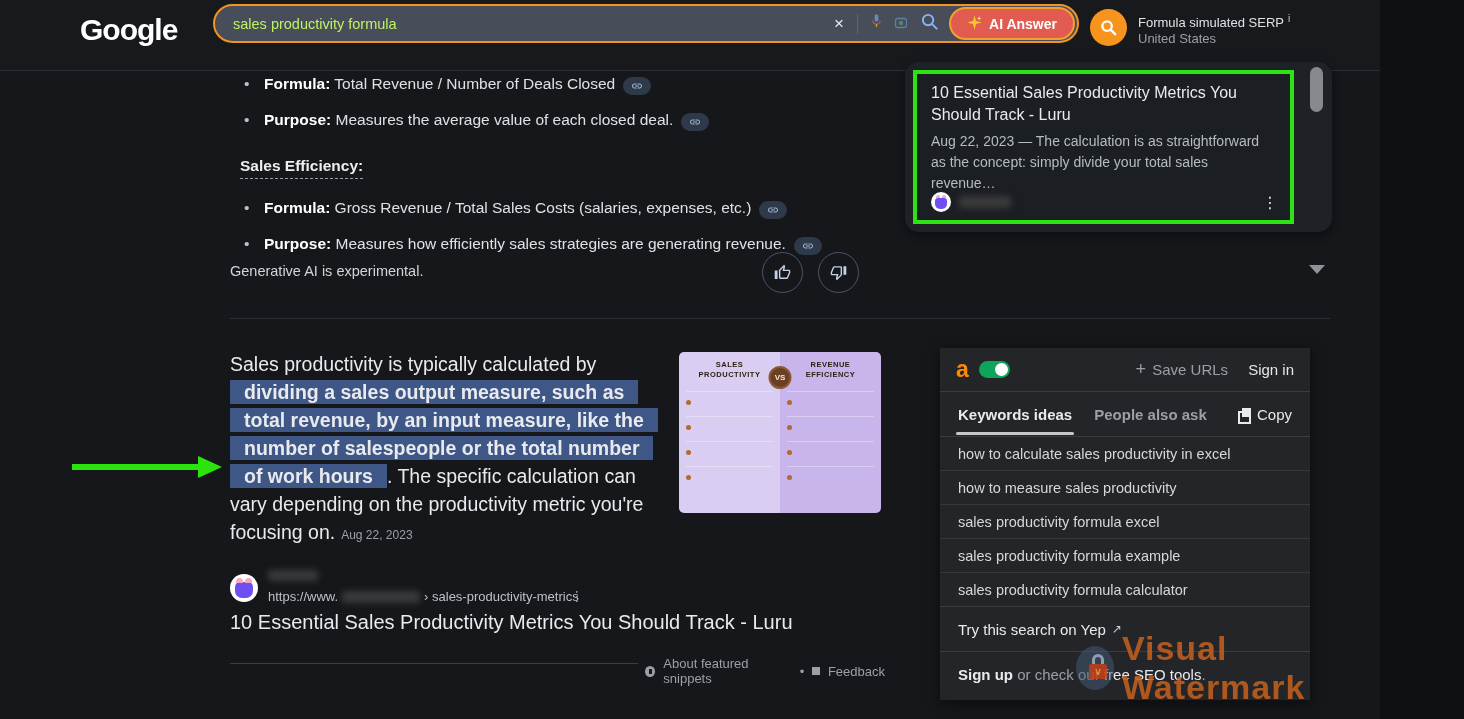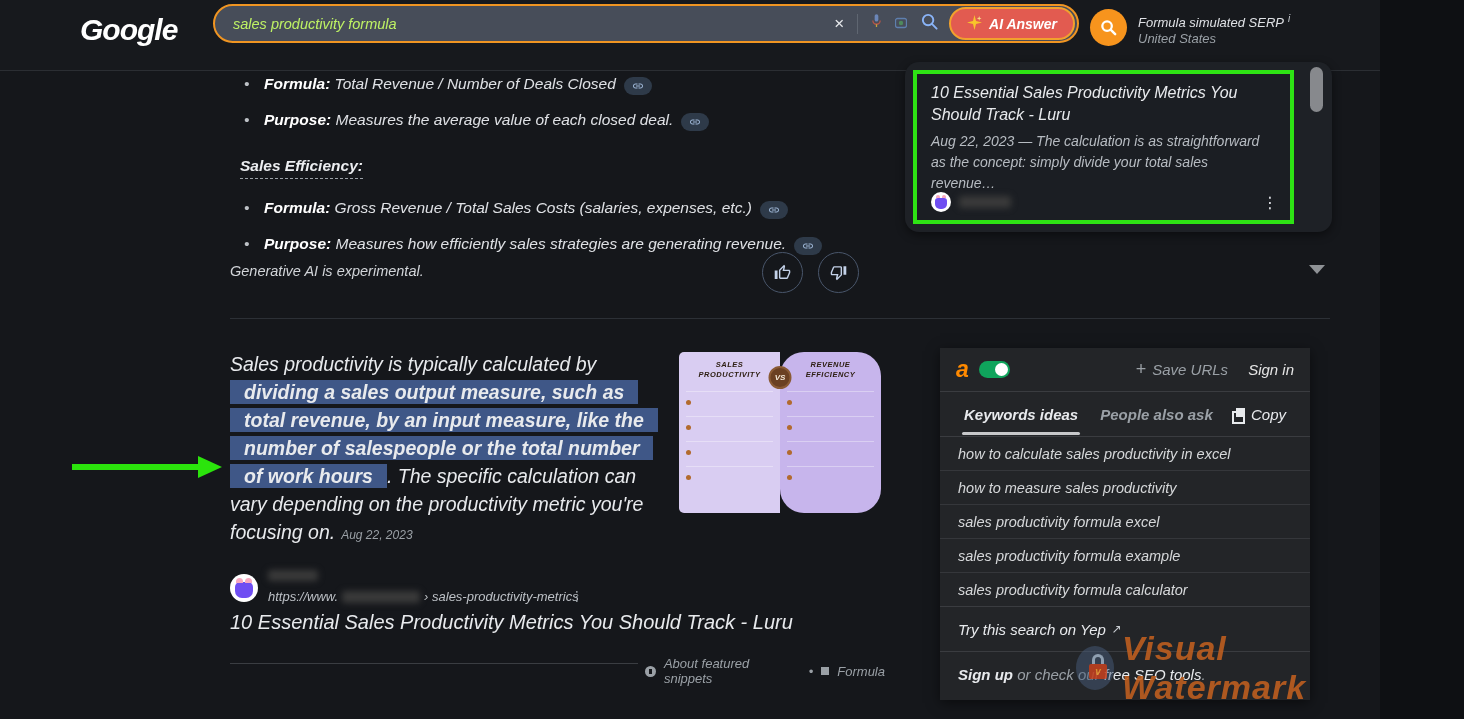--- a/index.html
+++ b/index.html
@@ -1,18 +1,18 @@
 <!DOCTYPE html>
 <html><head>
 <meta charset="utf-8">
 <style>
   * { margin:0; padding:0; box-sizing:border-box; }
   html,body { background:#0e1013; }
   body { font-family:"Liberation Sans","DejaVu Sans",sans-serif; }
-  .page { position:relative; width:1380px; height:719px; background:#15171b; overflow:hidden;font-style:italic; }
+  .page { position:relative; width:1380px; height:719px; background:#15171b; overflow:hidden; }
 
   
   .header { position:absolute; left:0; top:0; width:1464px; height:70px; background:#17191d; }
   .hdr-divider { position:absolute; left:0; top:70px; width:1464px; height:1px; background:#2b2e33; }
   .glogo { position:absolute; left:80px; top:13px; font-size:30px; font-weight:bold; color:#fff; letter-spacing:-1px; }
   .searchbar { position:absolute; left:213px; top:4px; width:866px; height:39px; background:#474d59; border:2px solid #f09522; border-radius:21px; display:flex; align-items:center; padding:0 2px 0 18px; }
   .searchbar .query { flex:1; color:#bef264; font-size:14.5px; background:transparent; border:none; outline:none; font-family:inherit; }
   .sb-ico { display:flex; align-items:center; gap:13px; margin-right:10px; }
   .clear-x { color:#e8eaed; font-size:17px; cursor:pointer; }
   .vdiv { width:1px; height:20px; background:#5f6671; }
@@ -49,21 +49,21 @@
 
   
   .snippet { position:absolute; left:230px; top:350px; width:432px; color:#e8eaed; font-size:19.5px; line-height:28px; }
   .hl { background:#3f5787; font-weight:bold; padding:1px 14px; box-decoration-break:clone; -webkit-box-decoration-break:clone; }
   .sn-date { font-size:12px; color:#9aa0a6; margin-left:6px; }
 
   
   .thumbimg { position:absolute; left:679px; top:352px; width:202px; height:161px; border-radius:5px; overflow:hidden; display:flex; cursor:pointer; }
   .th-half { width:50%; height:100%; padding:8px 7px; position:relative; }
   .th-left { background:#daceF2; background:#d9cdf2; }
-  .th-right { background:#c7b5ec;border-radius:24px; }
+  .th-right { background:#c7b5ec; }
   .th-title { font-size:7.5px; font-weight:bold; color:#2f2014; text-align:center; letter-spacing:.5px; line-height:10px; }
   .vs-circle { position:absolute; left:50%; top:14px; transform:translateX(-50%); width:23px; height:23px; border-radius:50%; background:#6b4022; border:2px solid #8a5a34; color:#f4e8d8; font-size:8px; font-weight:bold; display:flex; align-items:center; justify-content:center; z-index:2; }
   .th-row { display:flex; gap:4px; margin-top:11px; align-items:flex-start; border-top:1px solid rgba(255,255,255,.35); padding-top:7px; }
   .th-row:first-of-type { border-top:none; }
   .th-dot { width:5px; height:5px; border-radius:50%; background:#b26a2e; flex:none; margin-top:1px; }
   .th-lines .ln { height:2.5px; background:#7e7292; opacity:.75; border-radius:1px; margin-bottom:3px; }
 
   
   .arrow-line { position:absolute; left:72px; top:464px; width:128px; height:6px; background:#2be40c; }
   .arrow-head { position:absolute; left:198px; top:456px; width:0; height:0; border-left:24px solid #2be40c; border-top:11px solid transparent; border-bottom:11px solid transparent; }
@@ -85,21 +85,21 @@
   
   .panel { position:absolute; left:940px; top:348px; width:370px; height:352px; background:#232528; box-shadow:0 3px 12px rgba(0,0,0,.5); }
   .panel-head { height:44px; display:flex; align-items:center; padding:0 16px; border-bottom:1px solid #3a3c40; }
   .a-logo { color:#ff8a00; font-size:23px; font-weight:bold; line-height:1; }
   .toggle { width:31px; height:17px; background:#0fa45c; border-radius:9px; margin-left:10px; position:relative; cursor:pointer; }
   .toggle::after { content:""; position:absolute; right:2px; top:2px; width:13px; height:13px; background:#fff; border-radius:50%; }
   .ph-right { margin-left:auto; display:flex; align-items:center; gap:20px; color:#9aa0a6; font-size:15px; }
   .ph-right .plus { font-size:18px; margin-right:2px; }
   .signin { color:#e5e5e5; cursor:pointer;text-align:center; }
   .saveurls { cursor:pointer; }
-  .tabs { height:44px; display:flex; align-items:center; padding:0 24px; position:relative; }
+  .tabs { height:44px; display:flex; align-items:center; padding:0 18px; position:relative; }
   .tab { font-size:15px; font-weight:bold; cursor:pointer; }
   .tab-active { color:#e8eaed; position:relative; }
   .tab-active::after { content:""; position:absolute; left:-2px; right:-2px; bottom:-12px; height:3px; background:#c7c8ca; border-radius:2px; }
   .tab-idle { color:#9aa0a6; margin-left:22px; }
   .copy-btn { margin-left:auto; display:flex; align-items:center; gap:6px; color:#e8eaed; font-size:15px; cursor:pointer; }
   .copy-ico { position:relative; width:13px; height:13px; }
   .copy-ico::before { content:""; position:absolute; left:0; top:3px; width:9px; height:9px; border:2px solid #e8eaed; background:#232528; }
   .copy-ico::after { content:""; position:absolute; left:4px; top:0; width:9px; height:9px; background:#e8eaed; }
   .kw-row { height:34px; display:flex; align-items:center; padding:0 18px; font-size:14.5px; color:#d6d8da; border-top:1px solid #35373b; cursor:pointer; }
   .kw-first { border-top:1px solid #3a3c40; }
@@ -302,21 +302,21 @@
   </div>
   <div class="src-dots">⋮</div>
   <div class="src-title">10 Essential Sales Productivity Metrics You Should Track - Luru</div>
 
   <div class="about-div"></div>
   <div class="about-row">
     <span class="mini-info"></span>
     <span>About featured snippets</span>
     <span>•</span>
     <span class="mini-sq"></span>
-    <span>Formula</span>
+    <span>Feedback</span>
   </div>
 
   <aside class="panel">
     <div class="panel-head">
       <span class="a-logo">a</span>
       <span class="toggle"></span>
       <div class="ph-right">
         <span class="saveurls"><span class="plus">+</span> <span>Save URLs</span></span>
         <span class="signin">Sign in</span>
       </div>

